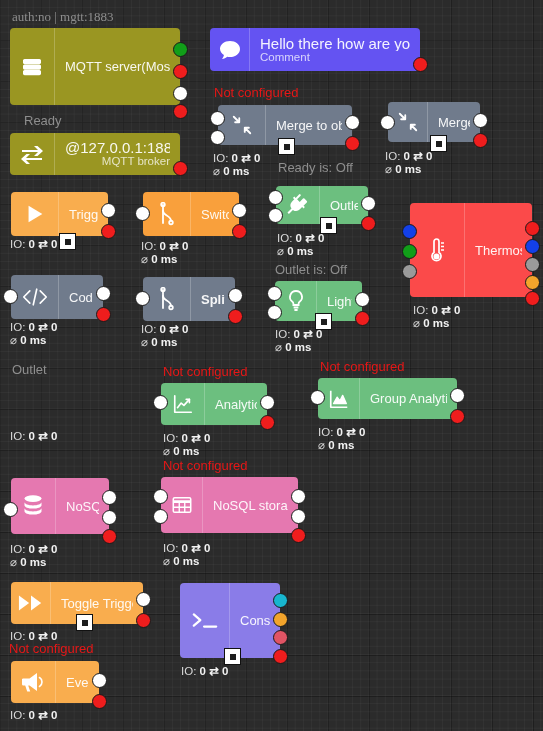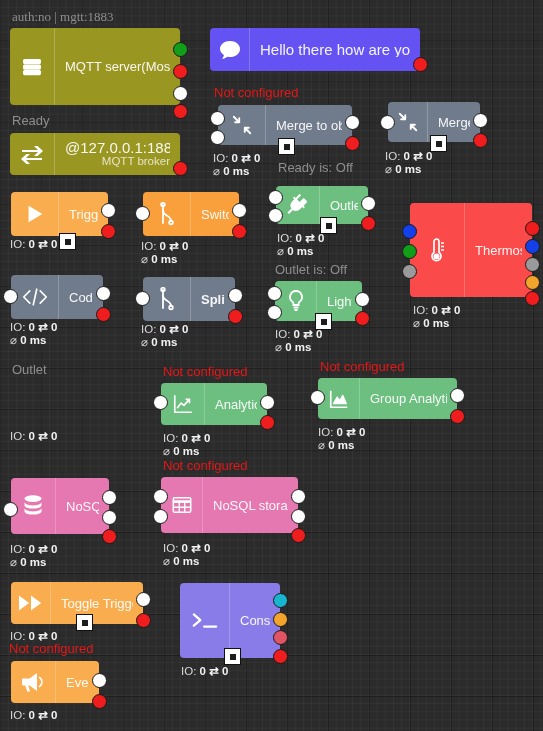--- a/index.html
+++ b/index.html
@@ -150,20 +150,21 @@
     </div>
     <div class="node" style="left: 210px; top: 28px; width: 210px; height: 43px;">
       <div class="body" style="background: rgb(100, 83, 242);">
         <div class="ico" style="width: 40px;">
           <svg width="22" height="20" viewBox="0 0 24 22" fill="#fff">
             <path d="M12 1C5.9 1 1 4.9 1 9.7c0 2.8 1.7 5.3 4.3 6.9-.2 1.6-.9 3-2.1 4.2 2.3-.3 4.3-1.2 5.8-2.4 1 .2 2 .3 3 .3 6.1 0 11-3.9 11-8.9S18.1 1 12 1z"></path>
           </svg>
         </div>
         <div class="labels">
           <div class="title big" style="text-align: left;">Hello there how are you</div>
+          <div class="subtitle" style="text-align: left;">Comment</div>
         </div>
       </div>
       <div class="port p-red" style="right: -8px; top: 29px;"></div>
     </div>
     <div class="node" style="left: 218px; top: 105px; width: 134px; height: 40px;">
       <div class="body" style="background: rgb(112, 123, 140);">
         <div class="ico" style="width: 48px;">
           <svg width="22" height="22" viewBox="0 0 24 24" fill="none" stroke="#fff" stroke-width="2" stroke-linecap="round">
             <path d="M3 3l6 6M9 9V4.5M9 9H4.5"></path>
             <path d="M21 21l-6-6M15 15v4.5M15 15h4.5"></path>
@@ -510,21 +511,21 @@
           <div class="title" style="text-align: center;">Event</div>
         </div>
       </div>
       <div class="port p-white" style="right: -8px; top: 12px;"></div>
       <div class="port p-red" style="right: -8px; top: 33px;"></div>
     </div>
     <div class="cap" style="left: 10px; top: 709px;">
       <div><span>IO:</span> <b>0</b> <b class="arrows">⇄</b> <b>0</b></div>
     </div>
     <div class="note gray" style="left: 12px; top: 9px; font-family: Liberation Serif, serif;">auth:no | mgtt:1883</div>
-    <div class="note gray" style="left: 12px; top: 113px;">Ready</div>
+    <div class="note gray" style="left: 24px; top: 113px;">Ready</div>
     <div class="note red" style="left: 214px; top: 85px;">Not configured</div>
     <div class="note gray" style="left: 278px; top: 160px;">Ready is: Off</div>
     <div class="note gray" style="left: 275px; top: 262px;">Outlet is: Off</div>
     <div class="note gray" style="left: 12px; top: 362px;">Outlet</div>
     <div class="note red" style="left: 163px; top: 364px;">Not configured</div>
     <div class="note red" style="left: 320px; top: 359px;">Not configured</div>
     <div class="note red" style="left: 163px; top: 458px;">Not configured</div>
     <div class="note red" style="left: 9px; top: 641px;">Not configured</div>
   </div>
 

